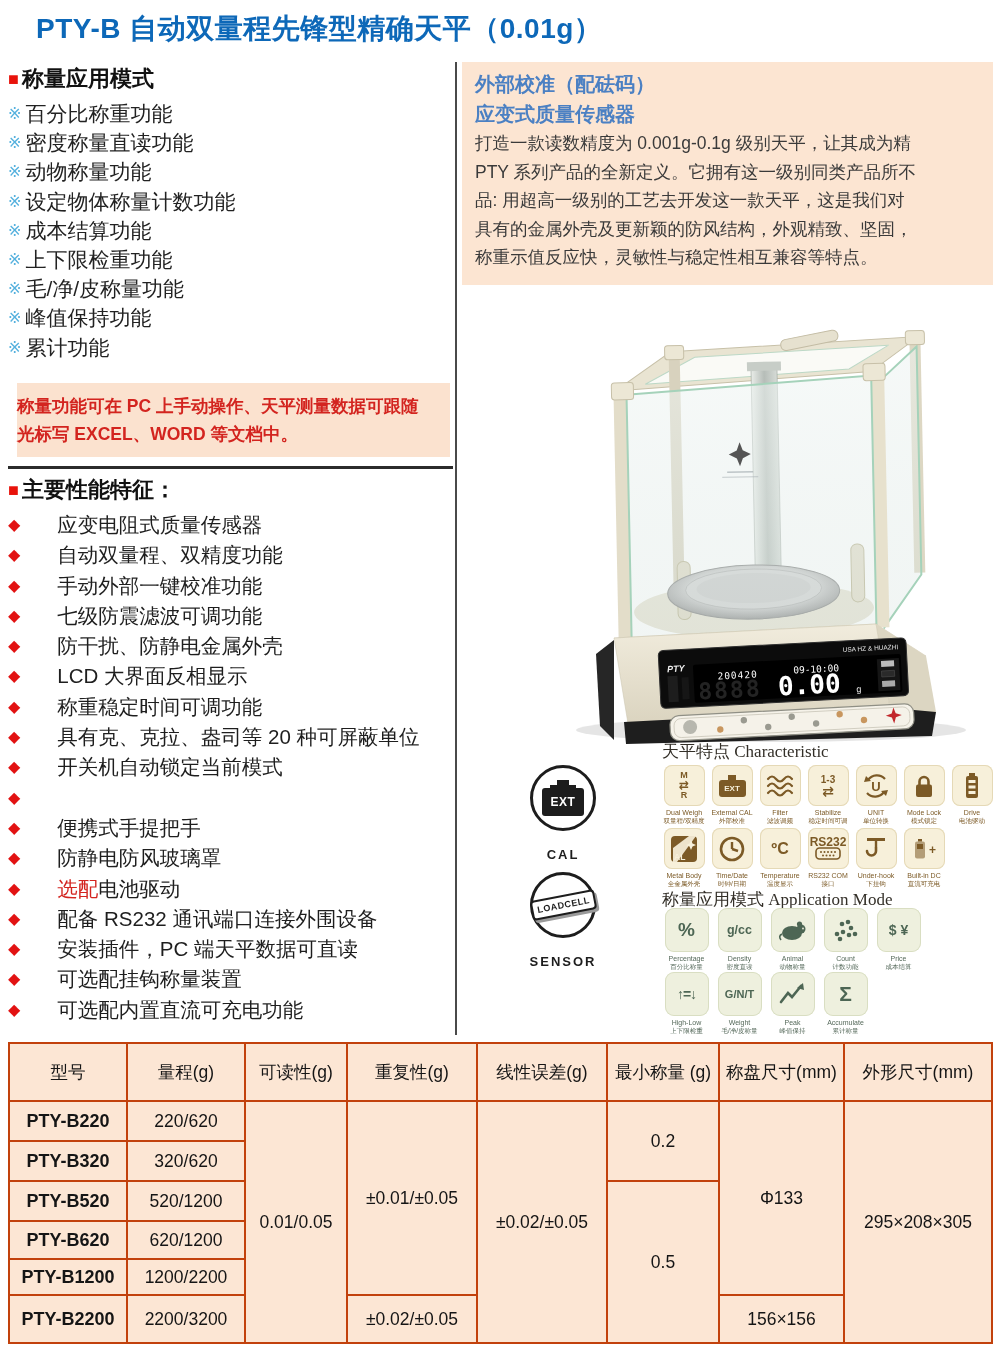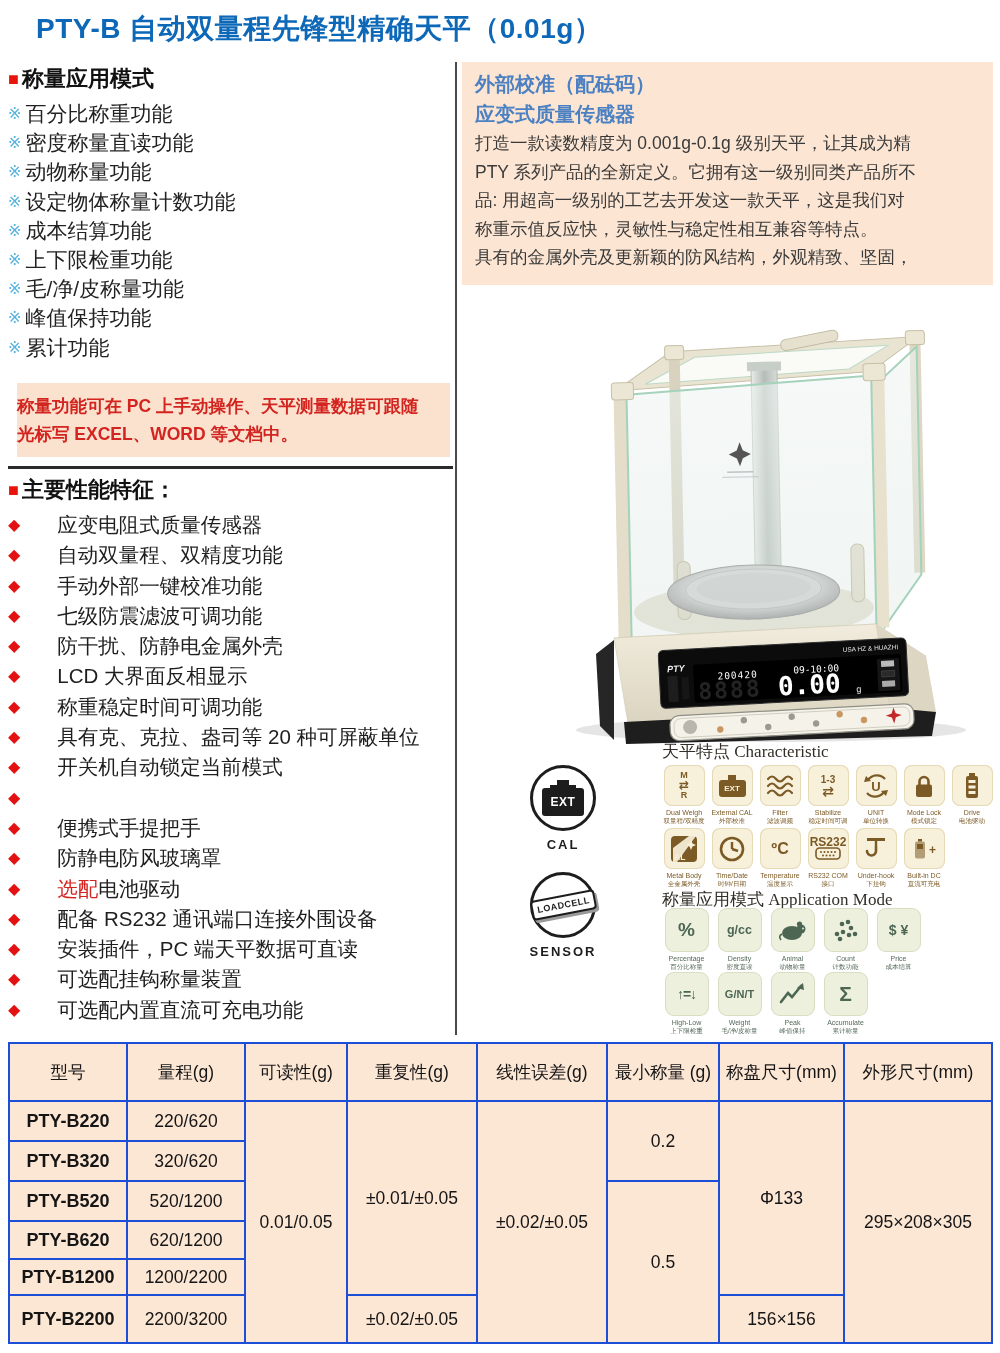--- a/index.html
+++ b/index.html
@@ -32,21 +32,21 @@
   .badge{width:70px;text-align:center;}
   .badge .circ{width:66px;height:66px;border:3px solid #1d1d1d;border-radius:50%;box-sizing:border-box;
                display:flex;align-items:center;justify-content:center;margin:0 auto;background:#fff;}
   .wt{position:relative;width:42px;height:28px;background:#1d1d1d;border-radius:3px;
       display:flex;align-items:center;justify-content:center;margin-top:8px;}
   .wt::before{content:"";position:absolute;top:-8px;left:15px;width:12px;height:6px;background:#1d1d1d;}
   .wt::after{content:"";position:absolute;top:-3px;left:8px;width:26px;height:4px;background:#1d1d1d;}
   .wt span{color:#fff;font-size:12px;font-weight:bold;letter-spacing:0.5px;}
   .lc{display:inline-block;transform:rotate(-11deg);border:2.5px solid #1d1d1d;border-radius:4px;
       padding:3px 4px;font-size:9px;font-weight:bold;color:#1d1d1d;background:#fff;box-shadow:2px 3px 0 #9a9a9a;letter-spacing:0.5px;}
-  .badge .bcap{font-size:13px;font-weight:bold;letter-spacing:2px;color:#1d1d1d;margin-top:6px;}
+  .badge .bcap{font-size:13px;font-weight:bold;letter-spacing:2px;color:#1d1d1d;margin-top:16px;}
 
   
   .grid-title{font-family:"Liberation Serif","DejaVu Serif",serif;font-size:17px;color:#332f28;white-space:nowrap;}
   .icon-row{display:flex;}
   .ch-cell{width:48px;display:flex;flex-direction:column;align-items:center;}
   .ch-tile{width:41px;height:41px;background:#f7f0da;border-radius:8px;box-shadow:inset 0 0 0 1px #e5d9b6;
            display:flex;flex-direction:column;align-items:center;justify-content:center;color:#7c5a26;font-weight:bold;}
   .ap-cell{width:53px;display:flex;flex-direction:column;align-items:center;}
   .ap-tile{width:44px;height:44px;background:#eef0de;border-radius:9px;box-shadow:inset 0 0 0 1px #d9dec2;
            display:flex;flex-direction:column;align-items:center;justify-content:center;color:#4d6654;font-weight:bold;}
@@ -56,21 +56,21 @@
   .ch-cap{color:#7c5a26;}
   .ap-cap{color:#55695a;}
   .g-sm{font-size:9px;line-height:9px;}
   .g-ar{font-size:12px;line-height:11px;}
   .wt-s{position:relative;width:27px;height:17px;background:#7c5a26;border-radius:3px;display:flex;align-items:center;justify-content:center;margin-top:5px;}
   .wt-s::before{content:"";position:absolute;top:-5px;left:9px;width:8px;height:5px;background:#7c5a26;}
   .wt-s span{color:#f7f0da;font-size:8px;font-weight:bold;}
 
   
   table.spec{position:absolute;left:8px;top:1042px;width:983px;border-collapse:collapse;background:#fce6d4;table-layout:fixed;}
-  .spec th,.spec td{border:2px solid #1d4ed8;text-align:center;vertical-align:middle;padding:0;color:#151515;}
+  .spec th,.spec td{border:2px solid #c2410c;text-align:center;vertical-align:middle;padding:0;color:#151515;}
   .spec thead th{height:56px;font-size:17.5px;font-weight:normal;}
   .spec td{font-size:17.5px;}
   .spec td.model{font-weight:bold;font-size:18px;}
   .r40{height:40px;} .r38{height:38px;} .r36{height:36px;} .r48{height:48px;}
 </style>
 </head>
 <body>
 
 <div class="page">
 
@@ -217,22 +217,22 @@
         <span>可选配内置直流可充电功能</span>
       </div>
   </div>
 
   <div class="abs panel">
     <div class="h">外部校准（配砝码）</div>
     <div class="h">应变式质量传感器</div>
     <div class="b">打造一款读数精度为 0.001g-0.1g 级别天平，让其成为精</div>
     <div class="b">PTY 系列产品的全新定义。它拥有这一级别同类产品所不</div>
     <div class="b">品: 用超高一级别的工艺去开发这一款天平，这是我们对</div>
+    <div class="b">具有的金属外壳及更新颖的防风结构，外观精致、坚固，</div>
     <div class="b">称重示值反应快，灵敏性与稳定性相互兼容等特点。</div>
-    <div class="b">具有的金属外壳及更新颖的防风结构，外观精致、坚固，</div>
   </div>
 
   <svg class="abs" style="left:556px;top:292px" width="430" height="455" viewBox="0 0 430 455">
     <defs>
       <linearGradient id="gSilver" x1="0" y1="0" x2="1" y2="0">
         <stop offset="0" stop-color="#e9ece8"></stop>
           <stop offset="0.5" stop-color="#b6bdb8"></stop>
           <stop offset="1" stop-color="#d6dbd6"></stop>
       </linearGradient>
       <radialGradient id="gPan" cx="0.5" cy="0.42" r="0.7">

